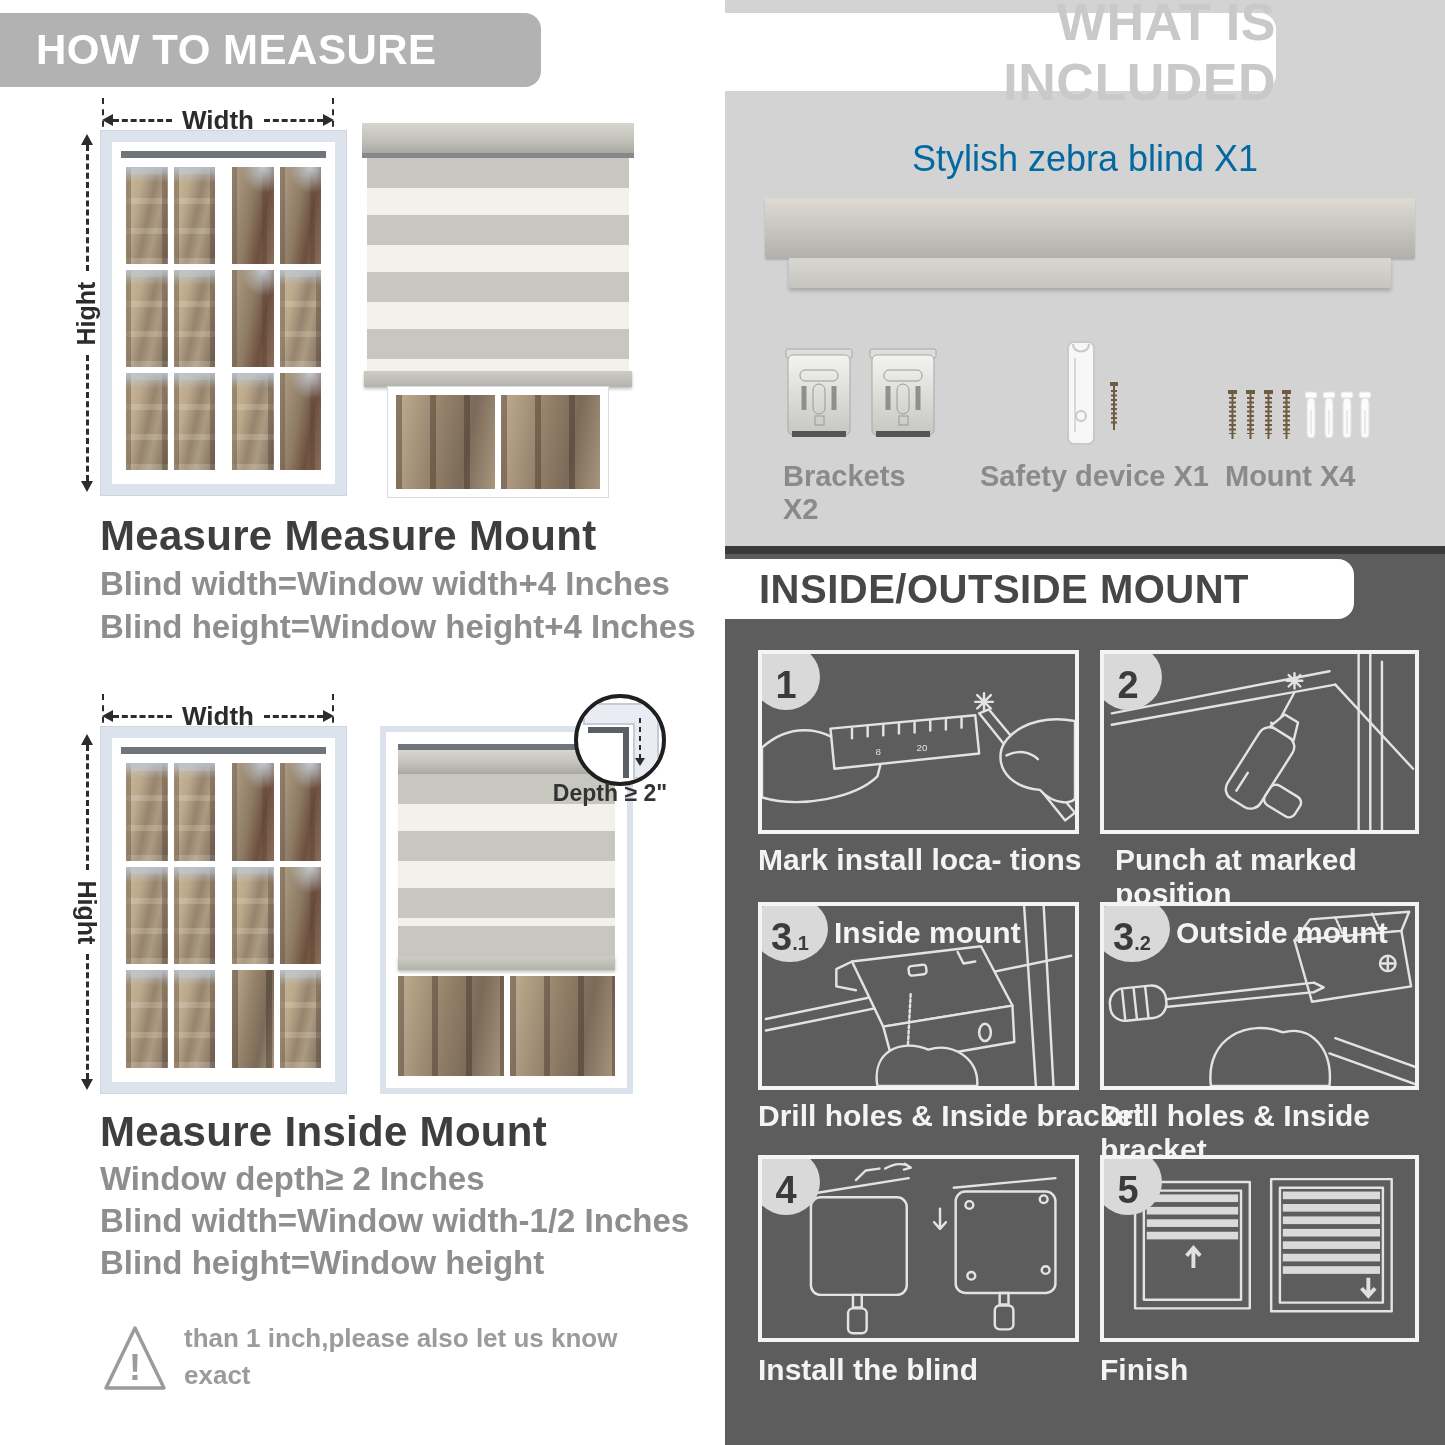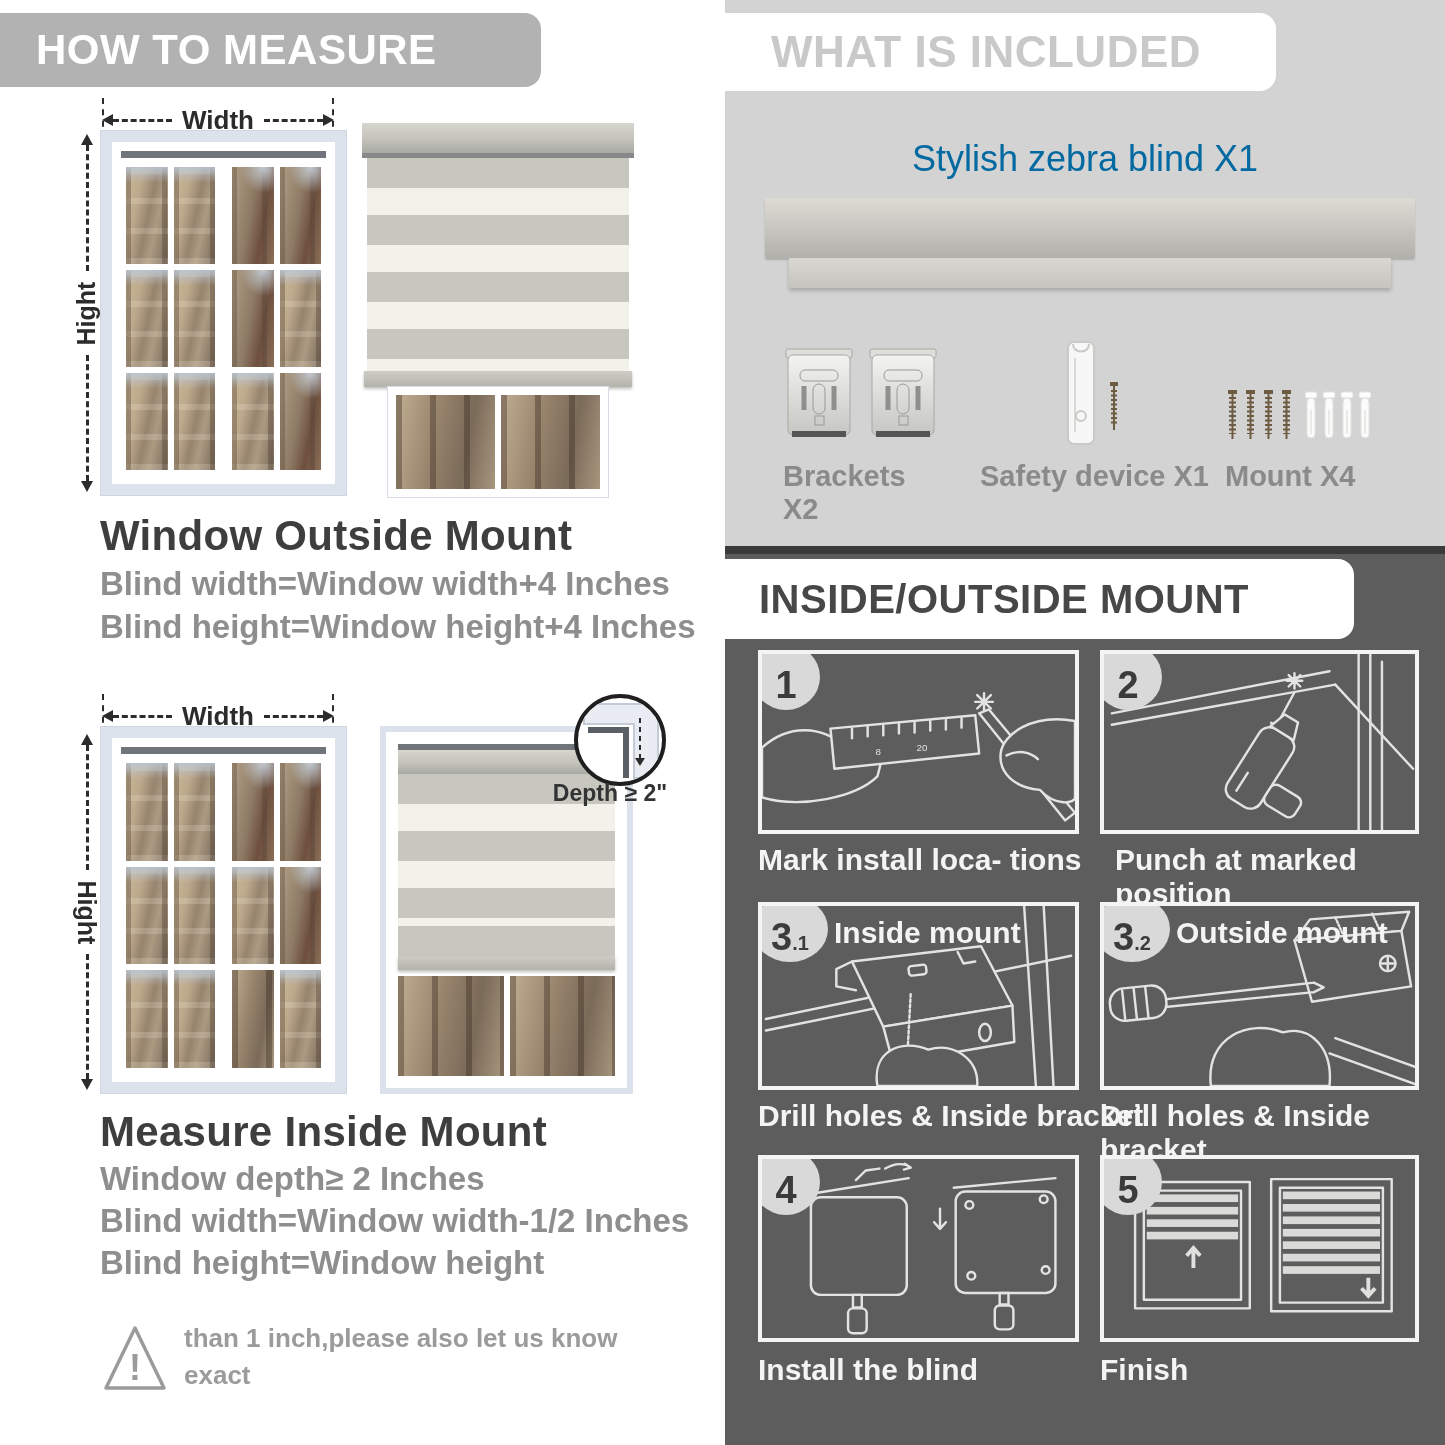--- a/index.html
+++ b/index.html
@@ -3,22 +3,22 @@
 <meta charset="utf-8">
 <style>
   html,body{margin:0;padding:0;background:#fff;}
   #canvas{position:relative;width:1445px;height:1445px;background:#fff;overflow:hidden;
           font-family:"Liberation Sans",sans-serif;}
   .abs{position:absolute;}
 
   
   .ribbon{border-radius:0 16px 16px 0;font-weight:bold;letter-spacing:.5px;display:flex;align-items:center;margin-top:13px;}
   #how-header{left:0;top:12;width:505px;height:74px;background:#b2b2b2;color:#fff;font-size:42px;padding-left:36px;}
-  #included-header{left:0;top:10;width:505px;height:78px;background:#fff;color:#c9c9c9;font-size:44px;padding-left:46px;}
-  #mount-header{left:0;top:11;width:595px;height:80px;background:#fff;color:#474747;font-size:40px;padding-left:34px;}
+  #included-header{left:0;top:10;width:505px;height:78px;background:#fff;color:#c9c9c9;font-size:52px;padding-left:46px;text-align:right;}
+  #mount-header{left:0;top:11;width:595px;height:60px;background:#fff;color:#474747;font-size:40px;padding-left:34px;}
 
   
   .big-title{font-size:42px;font-weight:bold;color:#3e3e3e;letter-spacing:.3px;}
   .sub-line{font-size:33px;font-weight:bold;color:#8e8e8e;}
   .warn-text{font-size:26px;font-weight:bold;color:#9b9b9b;line-height:37px;}
 
   
   .width-arrow{display:flex;align-items:center;text-align:right;}
   .wa-head-l{width:0;height:0;border-top:6px solid transparent;border-bottom:6px solid transparent;border-right:11px solid #2c2c2c;}
   .wa-head-r{width:0;height:0;border-top:6px solid transparent;border-bottom:6px solid transparent;border-left:11px solid #2c2c2c;}
@@ -152,21 +152,21 @@
     <div class="stripes" style="height:213px;margin:0 5px;"></div>
     <div class="bottom-rail" style="height:16px;margin:0 2px;"></div>
     <div class="peek" style="height:110px;margin:0 26px;">
       <div class="peek-row">
         <div class="peek-pane photo low"></div>
         <div class="peek-pane photo low"></div>
       </div>
     </div>
   </div>
 
-  <div class="abs big-title" style="left:100px;top:512px;">Window Outside Mount</div>
+  <div class="abs big-title" style="left:100px;top:512px;">Measure Measure Mount</div>
   <div class="abs sub-line" style="left:100px;top:565px;">Blind width=Window width+4 Inches</div>
   <div class="abs sub-line" style="left:100px;top:608px;">Blind height=Window height+4 Inches</div>
 
   <div class="abs width-arrow" style="left:102px;top:700px;width:232px;height:32px;">
     <div class="wa-tick" style="left:0;"></div>
     <div class="wa-tick" style="right:0;"></div>
     <div class="wa-head-l"></div>
     <div class="wa-dash"></div>
     <span class="wa-label">Width</span>
     <div class="wa-dash"></div>

